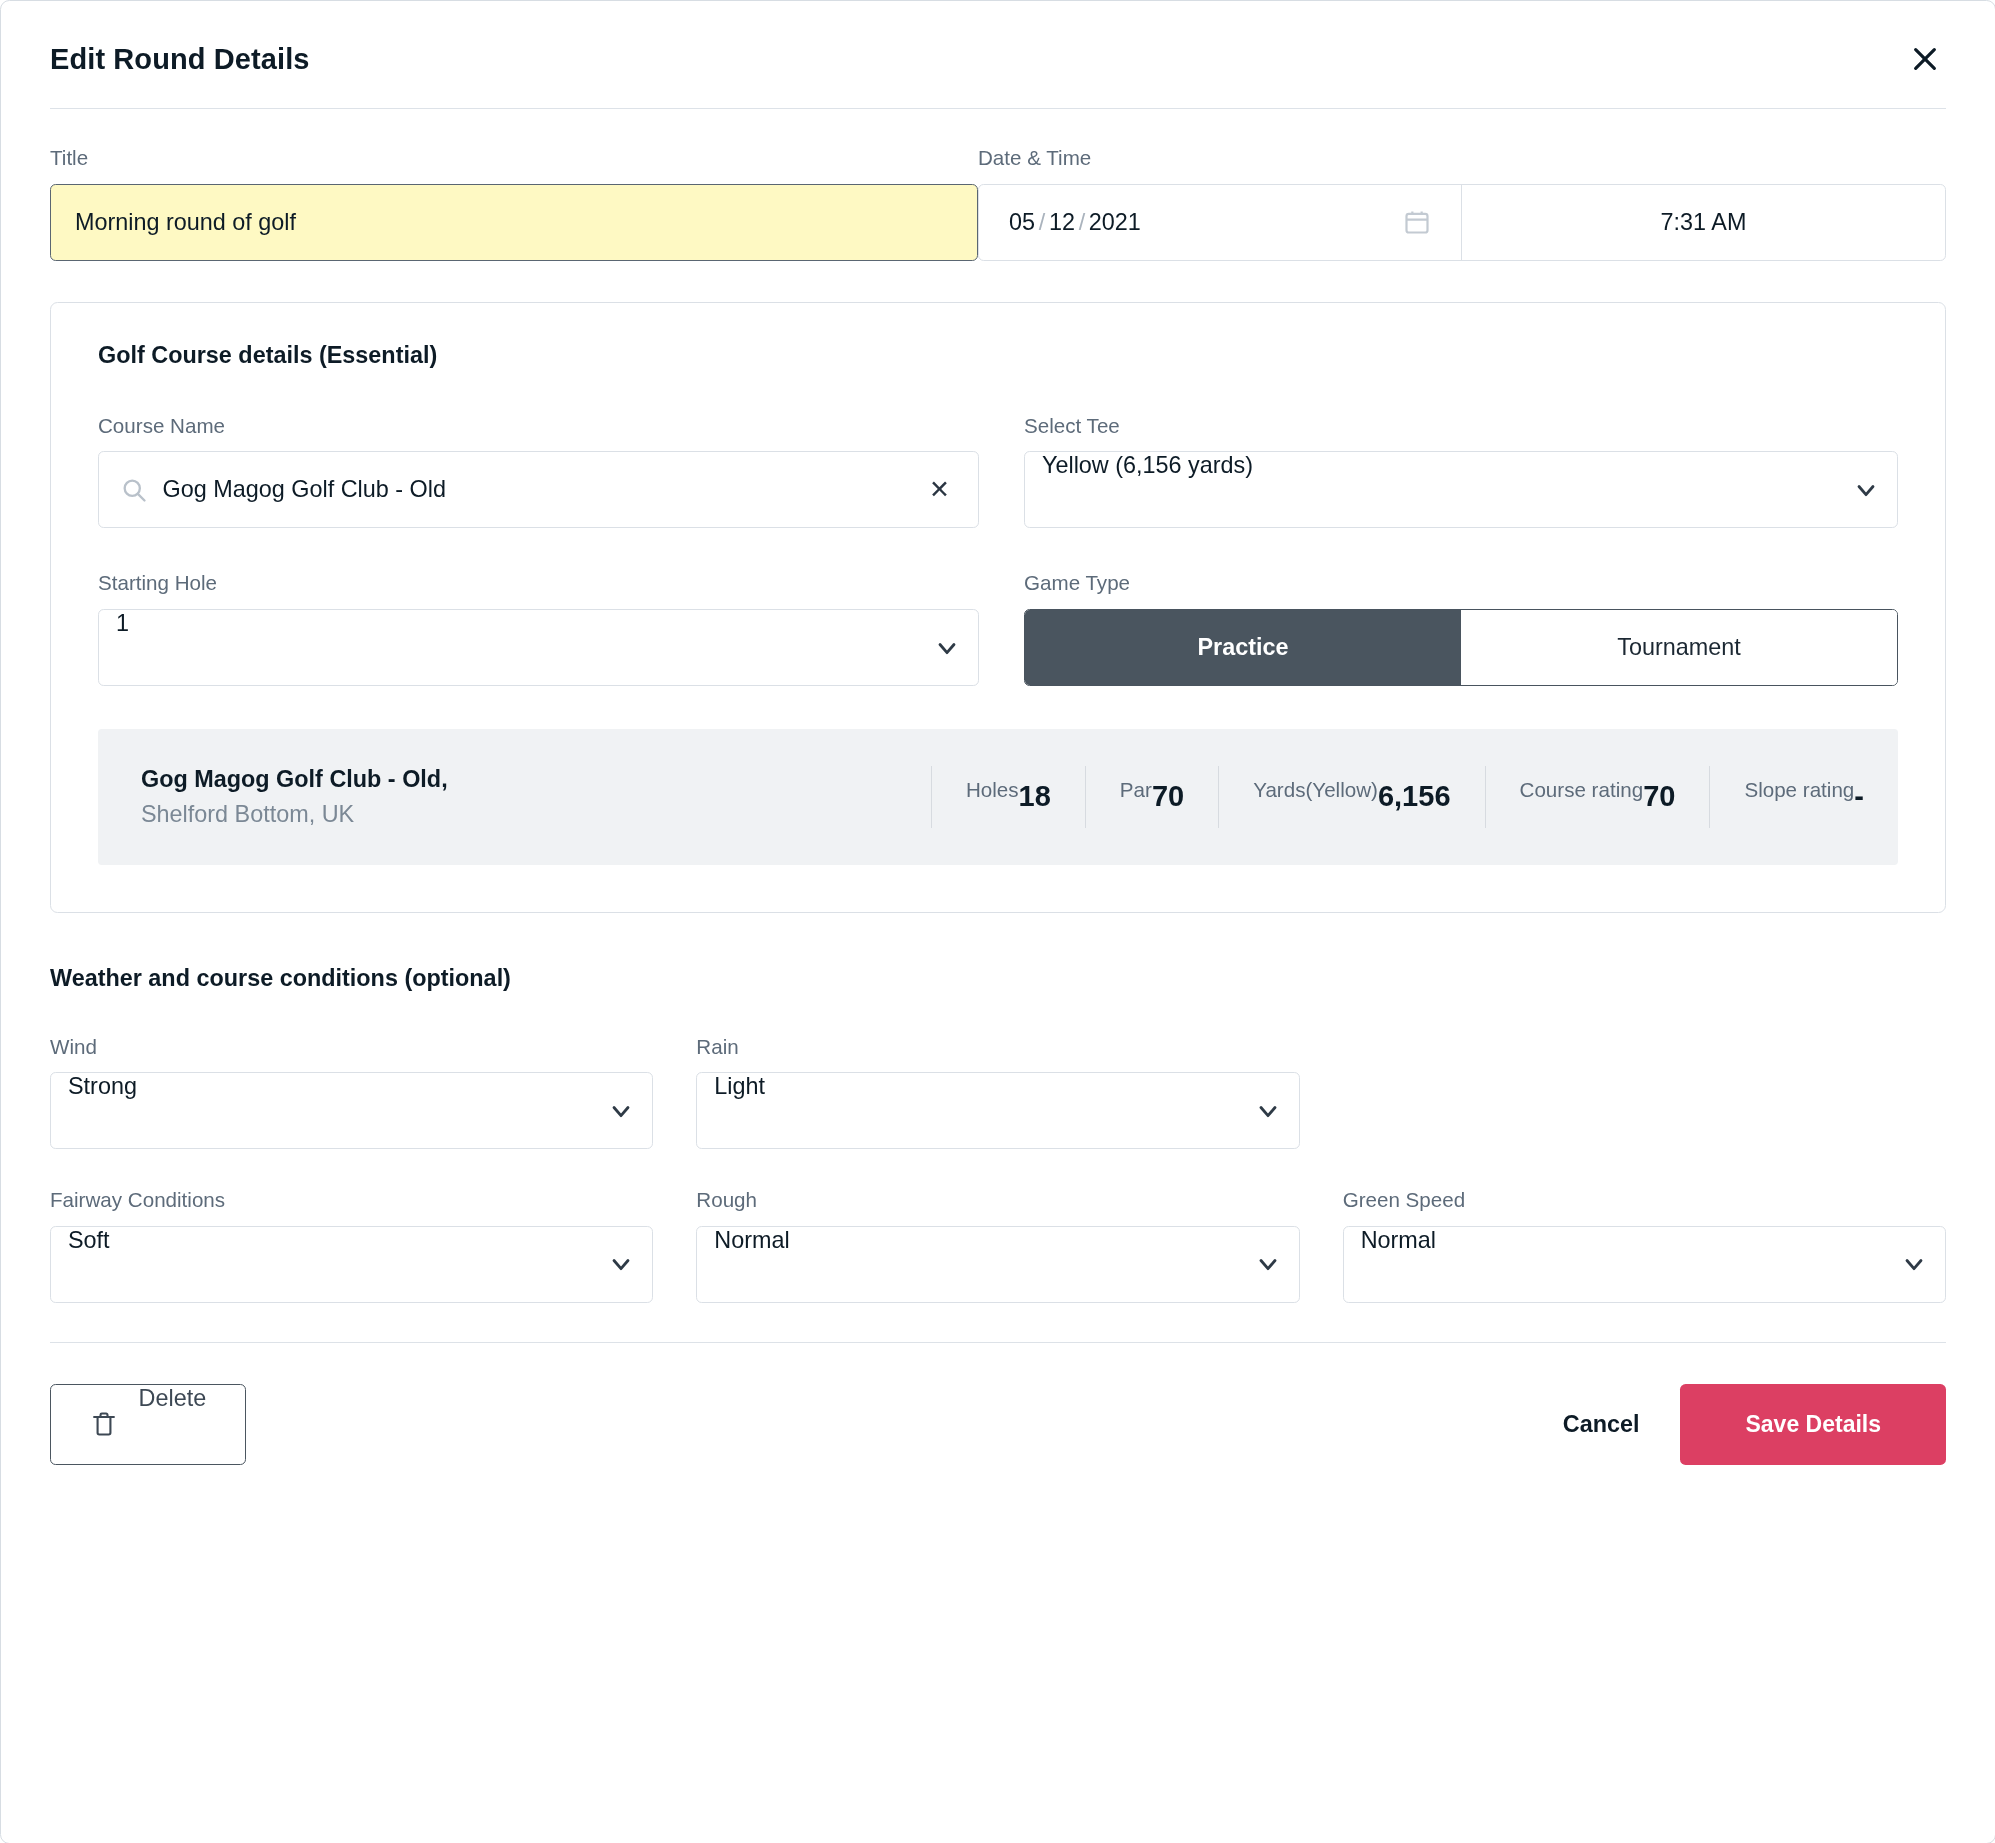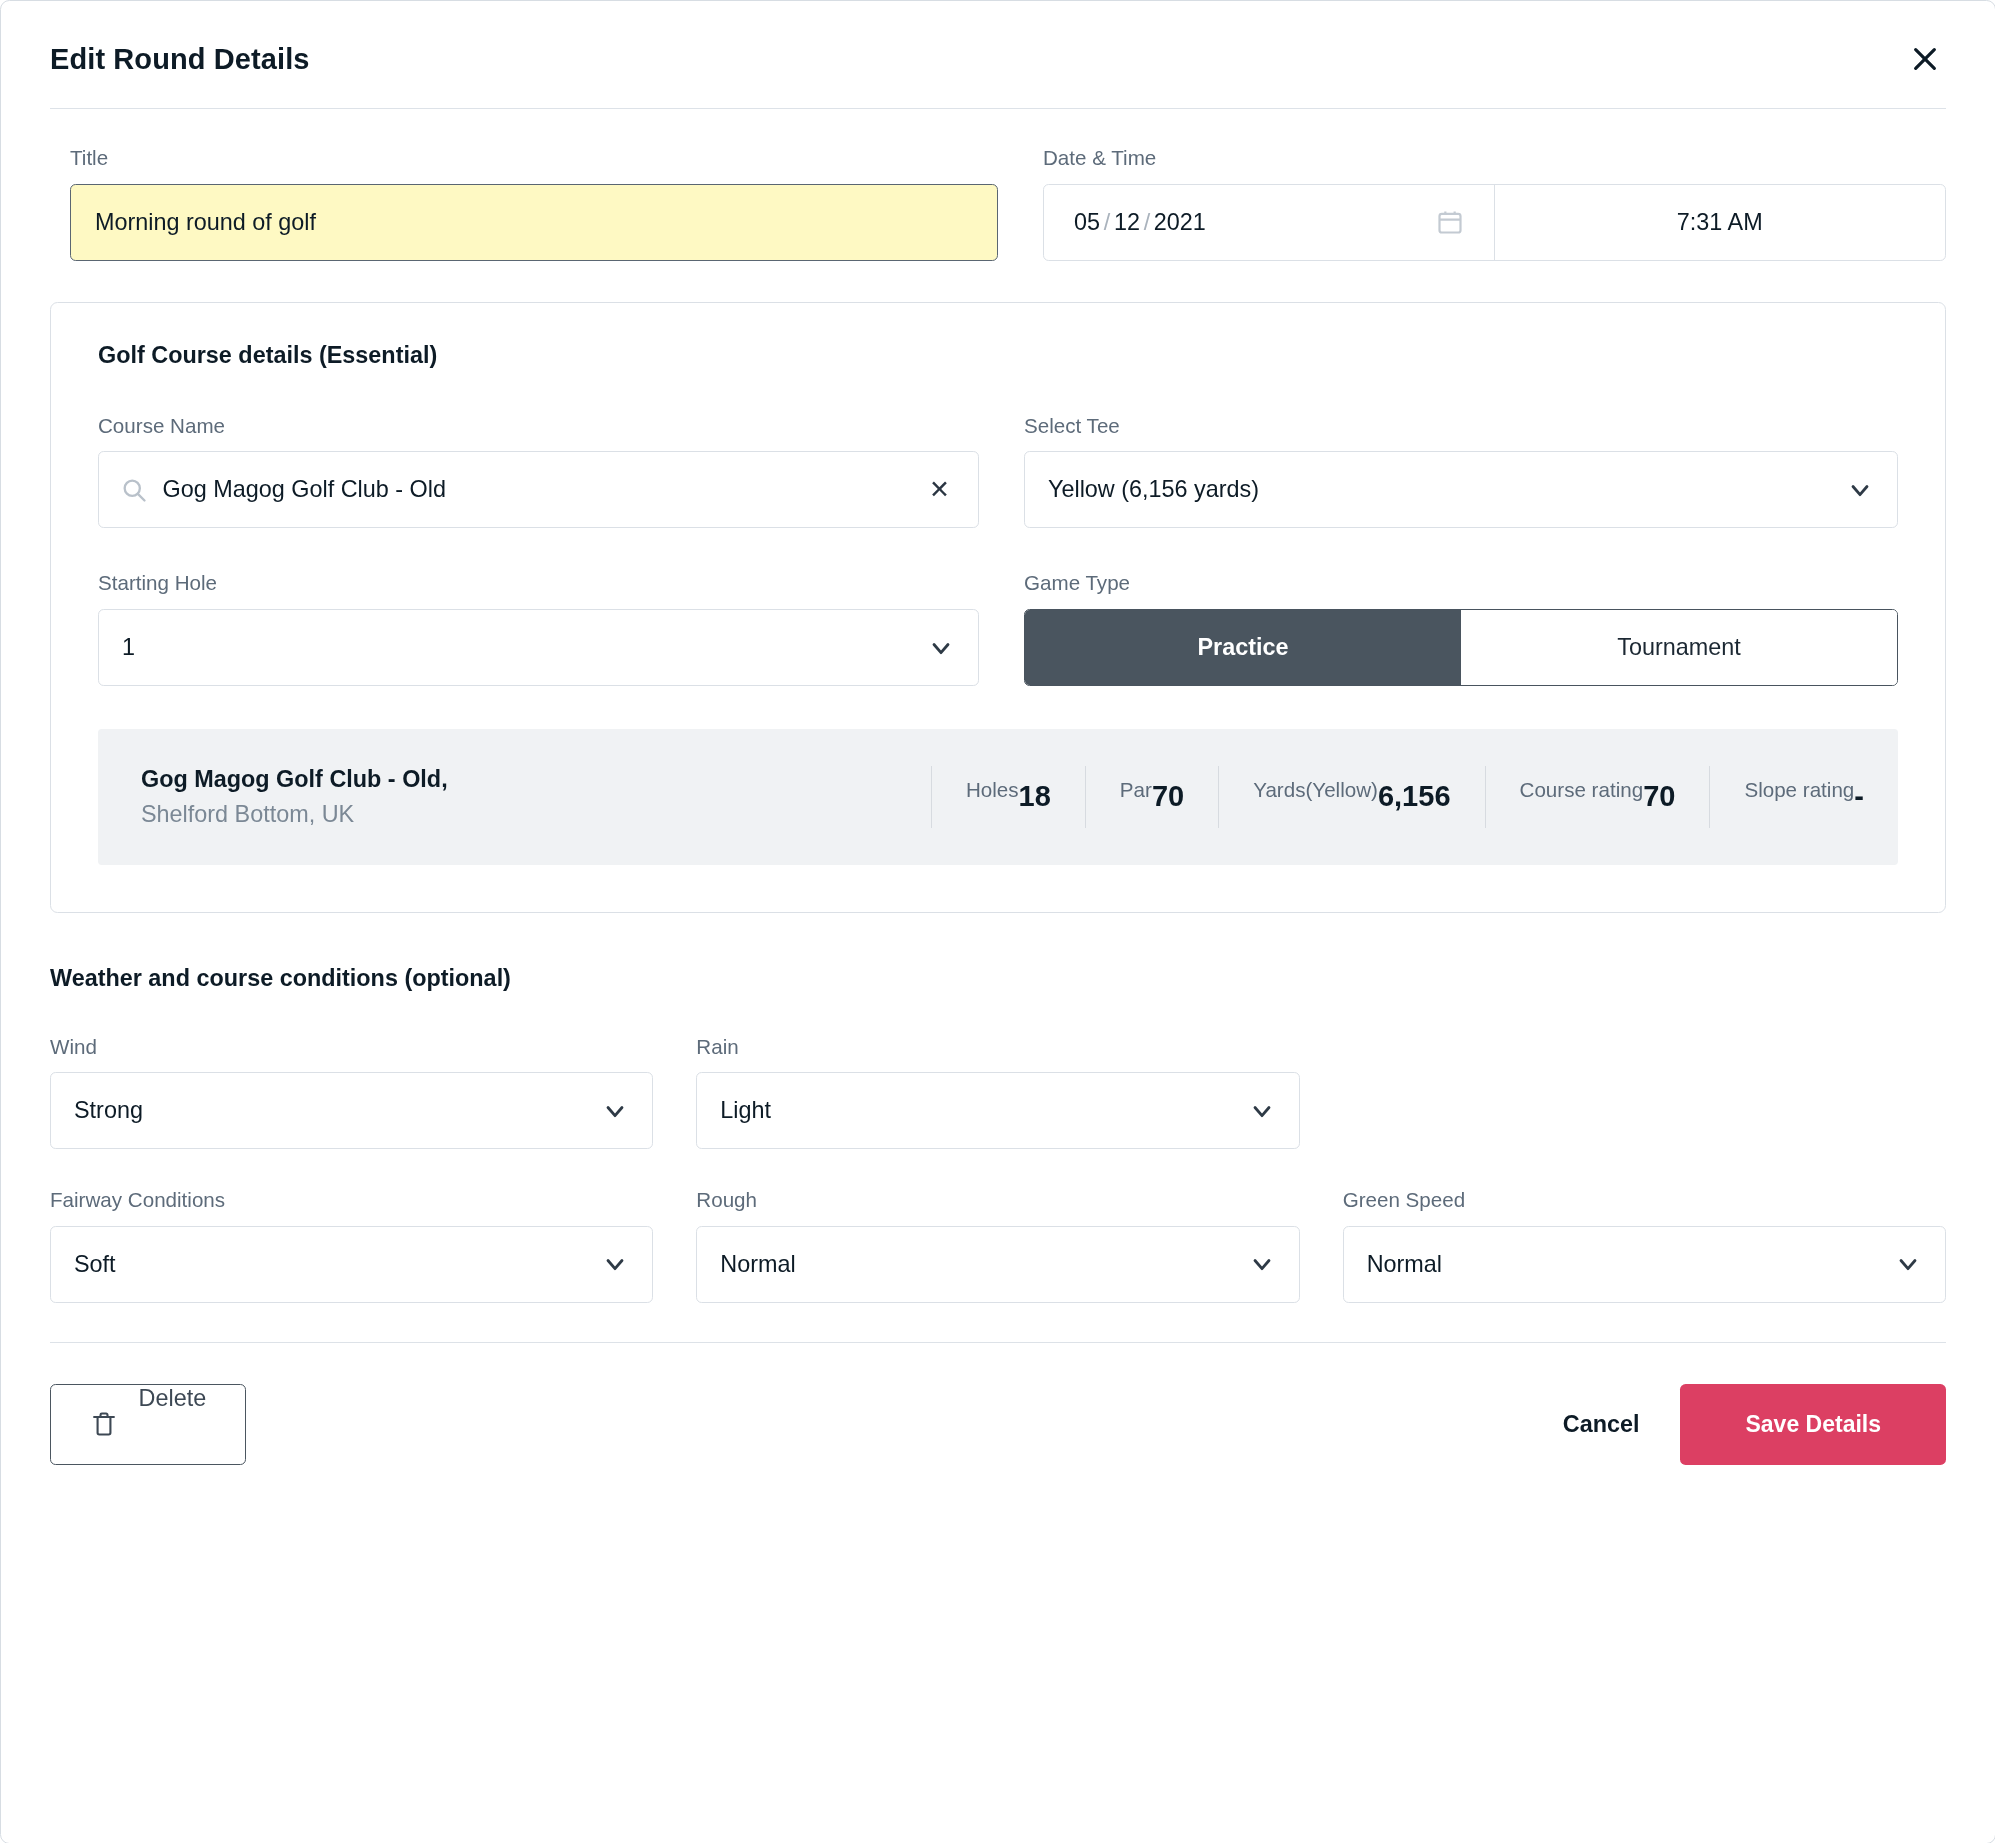--- a/index.html
+++ b/index.html
@@ -80,42 +80,39 @@
     font-family: "Liberation Sans", sans-serif;
   }
 
   .select-box {
     position: relative;
     border: 0.9px solid #dbe0e6;
     border-radius: 5.6px;
     background: #fff;
     height: 77px;
     display: flex;
-    align-items: center;
-    padding: 0 23px;
+    padding: 0 17px;
     cursor: pointer;
   }
   .select-value {
     font-size: 23.4px;
     color: #0d1b26;
     flex: 1;
   }
   .chevron {
     flex: 0 0 auto;
     color: #2e3a46;
     display: flex;
     align-items: center;
   }
 
   
   .row-top {
     display: flex;
-    gap: 45px;
     padding-top: 37px;
-    margin-left: 20px;
   }
   .col-title { width: 928px; }
   .col-datetime { flex: 1; }
 
   .datetime-group {
     display: flex;
     border: 0.9px solid #dbe0e6;
     border-radius: 5.6px;
     height: 77px;
     overflow: hidden;

